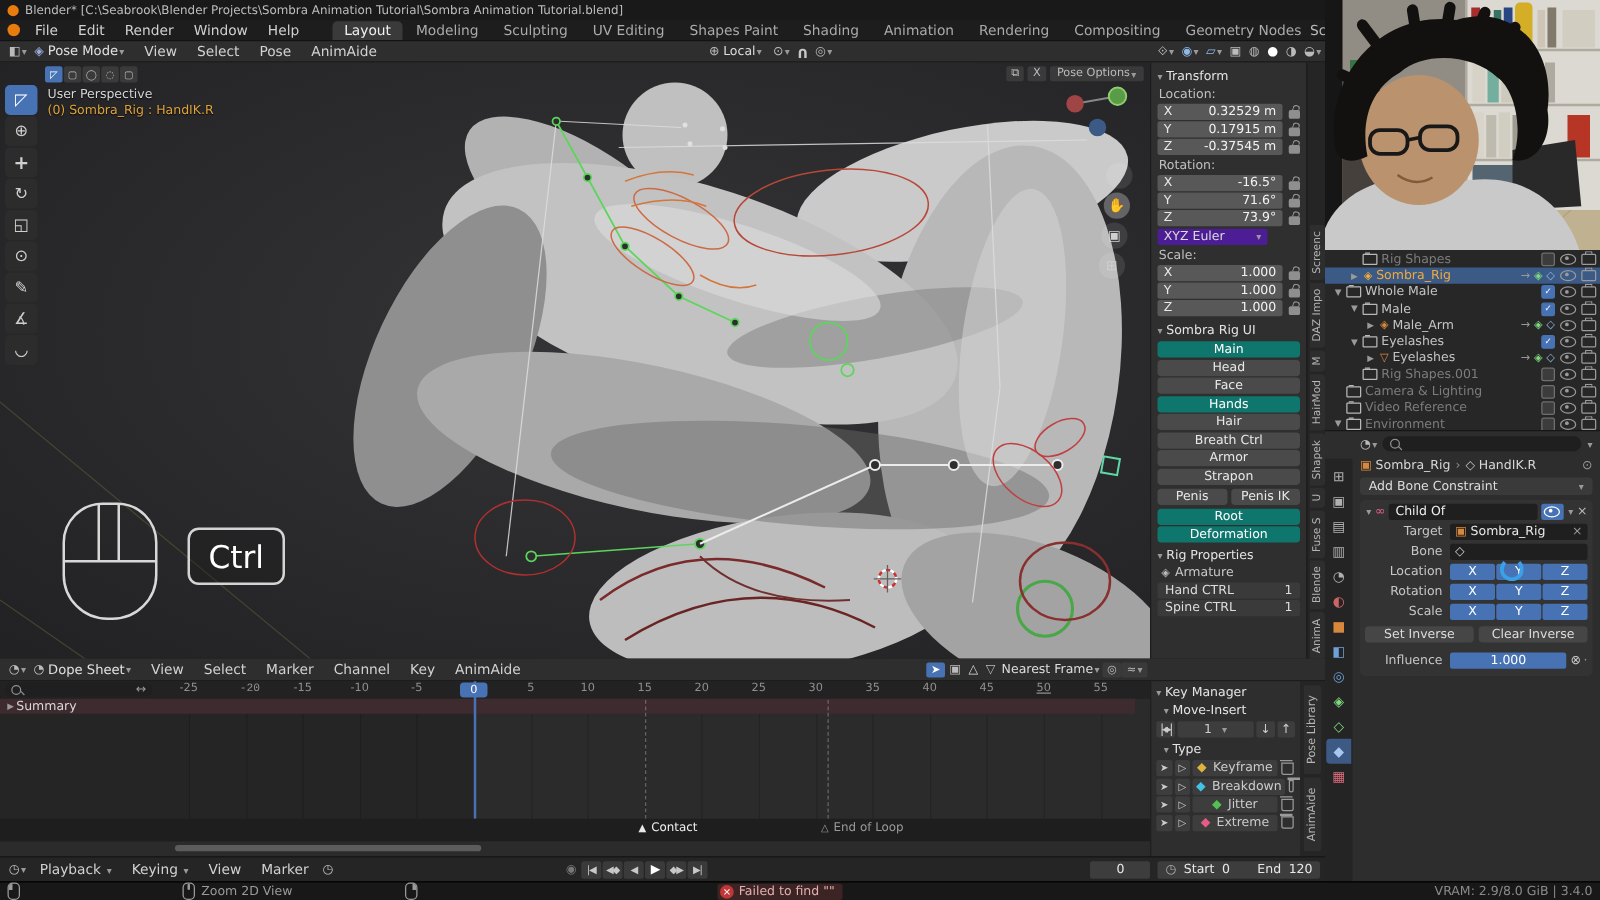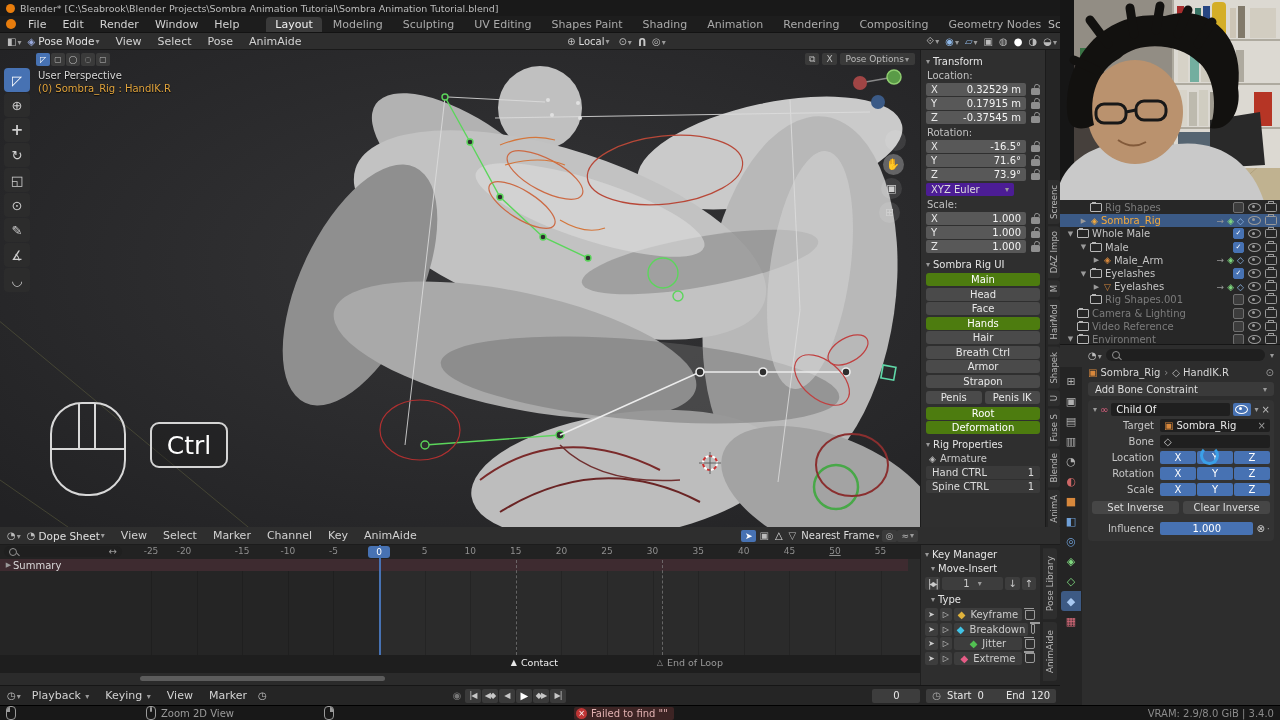--- a/index.html
+++ b/index.html
@@ -54,21 +54,21 @@
   .val-field{flex:1;background:#585858;border-radius:2px;height:13px;display:flex;align-items:center;
              padding:0 5px;color:#f2f2f2}
   .val-field .ax{width:14px;color:#e8e8e8}
   .val-field .vv{flex:1;text-align:right}
   .lock{width:9px;height:7px;background:#8f8f8f;border-radius:1.5px;position:relative;margin-left:5px;margin-top:3px}
   .lock::before{content:"";position:absolute;top:-4px;left:2.5px;width:4px;height:4px;border:1.5px solid #8f8f8f;
                 border-bottom:none;border-radius:3px 3px 0 0;transform:rotate(14deg)}
   .euler{background:#4c1d95;border-radius:2px;height:13px;display:flex;align-items:center;padding:0 5px;color:#dcdcdc;margin:2px 26px 2px 0}
   .rig-btn{background:#4a4a4a;border-radius:3px;height:13px;display:flex;align-items:center;justify-content:center;
            color:#e8e8e8;margin:1.5px 0}
-  .rig-btn.active{background:#4d7c0f;color:#fff}
+  .rig-btn.active{background:#0f766e;color:#fff}
   .prop-row{background:#3a3a3a;border-radius:2px;height:13px;display:flex;align-items:center;padding:0 6px;color:#ddd;margin:1.5px 0}
   
   #vp-tabs{left:1045px;top:0;width:15px;height:477px;background:#252525;border-left:1px solid #1b1b1b;box-sizing:border-box}
   .vtab{writing-mode:vertical-rl;transform:rotate(180deg);background:#2e2e2e;color:#b5b5b5;font-size:8.5px;
         border-radius:3px 0 0 3px;padding:5px 1px;margin:2px 0 2px 2px;text-align:center}
   
   #webcam{left:1060px;top:0;width:220px;height:200px;background:#7a7468;overflow:hidden}
   
   #outliner{left:1060px;top:200px;width:220px;height:145px;background:#272727;border-bottom:1px solid #161616;
             box-sizing:border-box;overflow:hidden;padding-top:1px}
@@ -778,21 +778,21 @@
       <span class="hdr-ico">▣</span>
       <span class="hdr-ico" style="color:#ddd">△</span>
       <span class="hdr-ico">▽</span>
       <span style="color:#ddd;margin:0 2px">
         <span>Nearest Frame</span><span class="caret">▾</span></span>
       <span class="small-btn">◎</span>
       <span class="small-btn" style="margin-right:142px">≈<span class="caret">▾</span></span>
     </div>
     <div id="ds-ruler">
         <div class="tick" style="left: 151px;">-25</div>
-        <div class="tick" style="left: 184px;">-20</div>
+        <div class="tick" style="left: 200px; font-family: Liberation Mono, monospace;">-20</div>
         <div class="tick" style="left: 242.2px;">-15</div>
         <div class="tick" style="left: 287.8px;">-10</div>
         <div class="tick" style="left: 333.4px;">-5</div>
         <div class="tick" style="left: 379px;">0</div>
         <div class="tick" style="left: 424.6px;">5</div>
         <div class="tick" style="left: 470.2px;">10</div>
         <div class="tick" style="left: 515.8px;">15</div>
         <div class="tick" style="left: 561.4px;">20</div>
         <div class="tick" style="left: 607px;">25</div>
         <div class="tick" style="left: 652.6px;">30</div>

